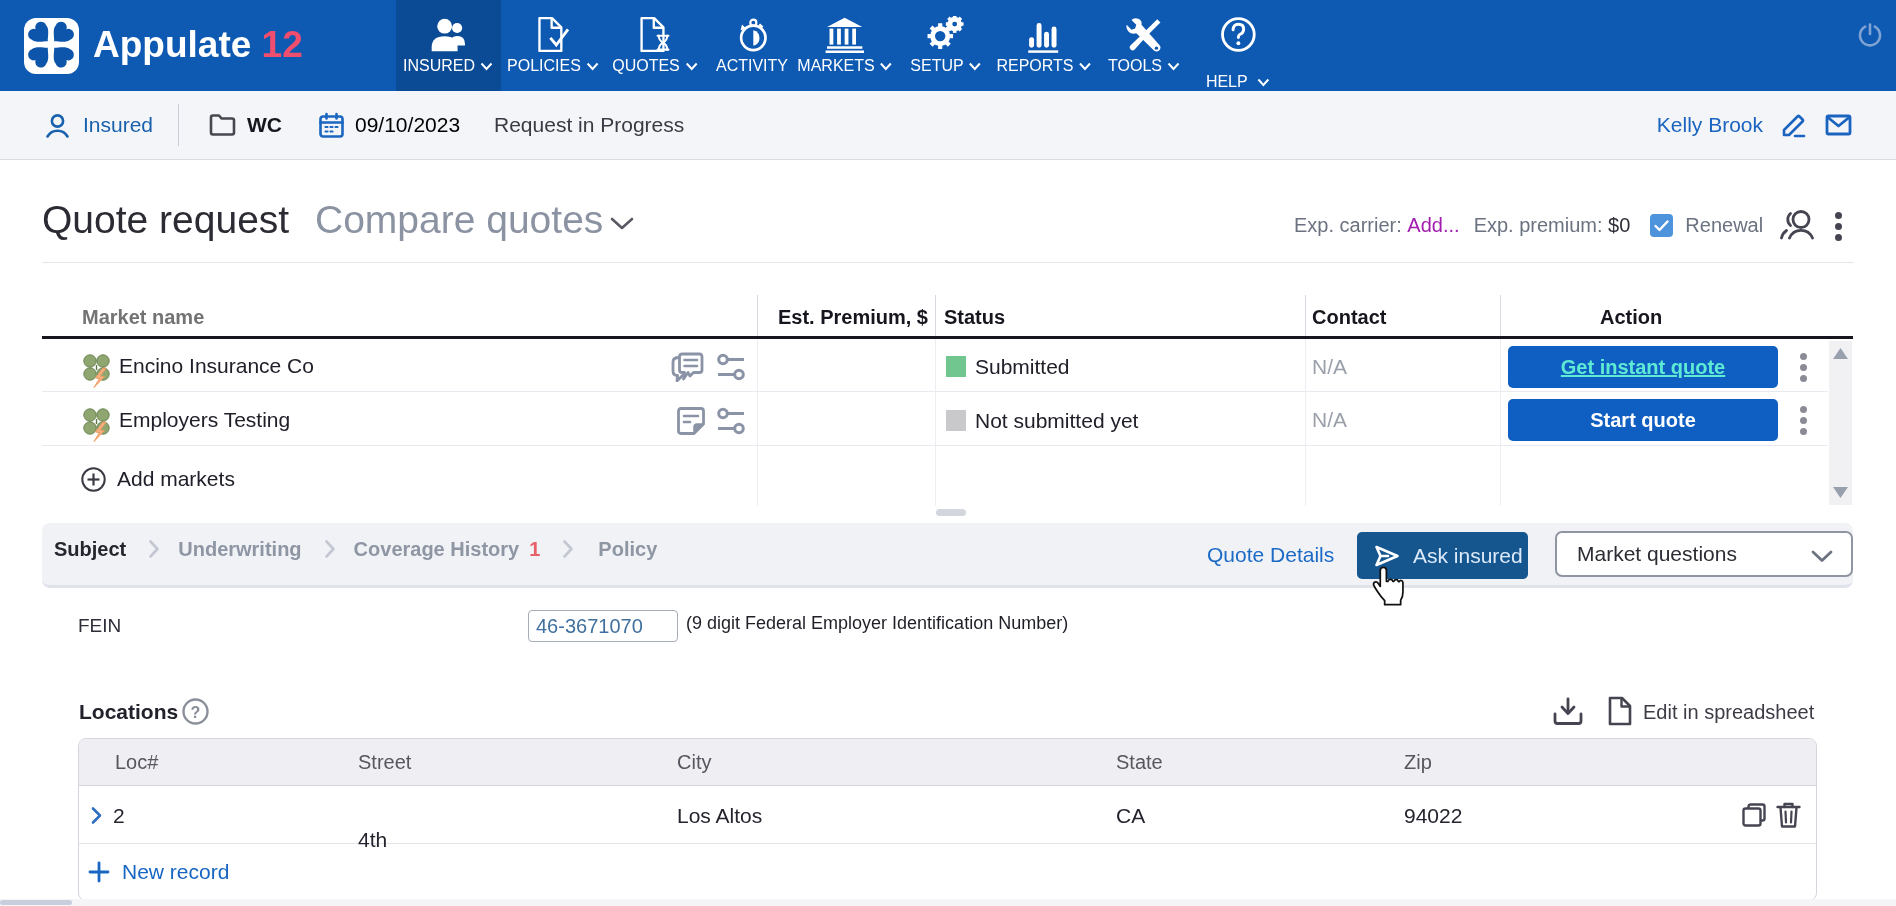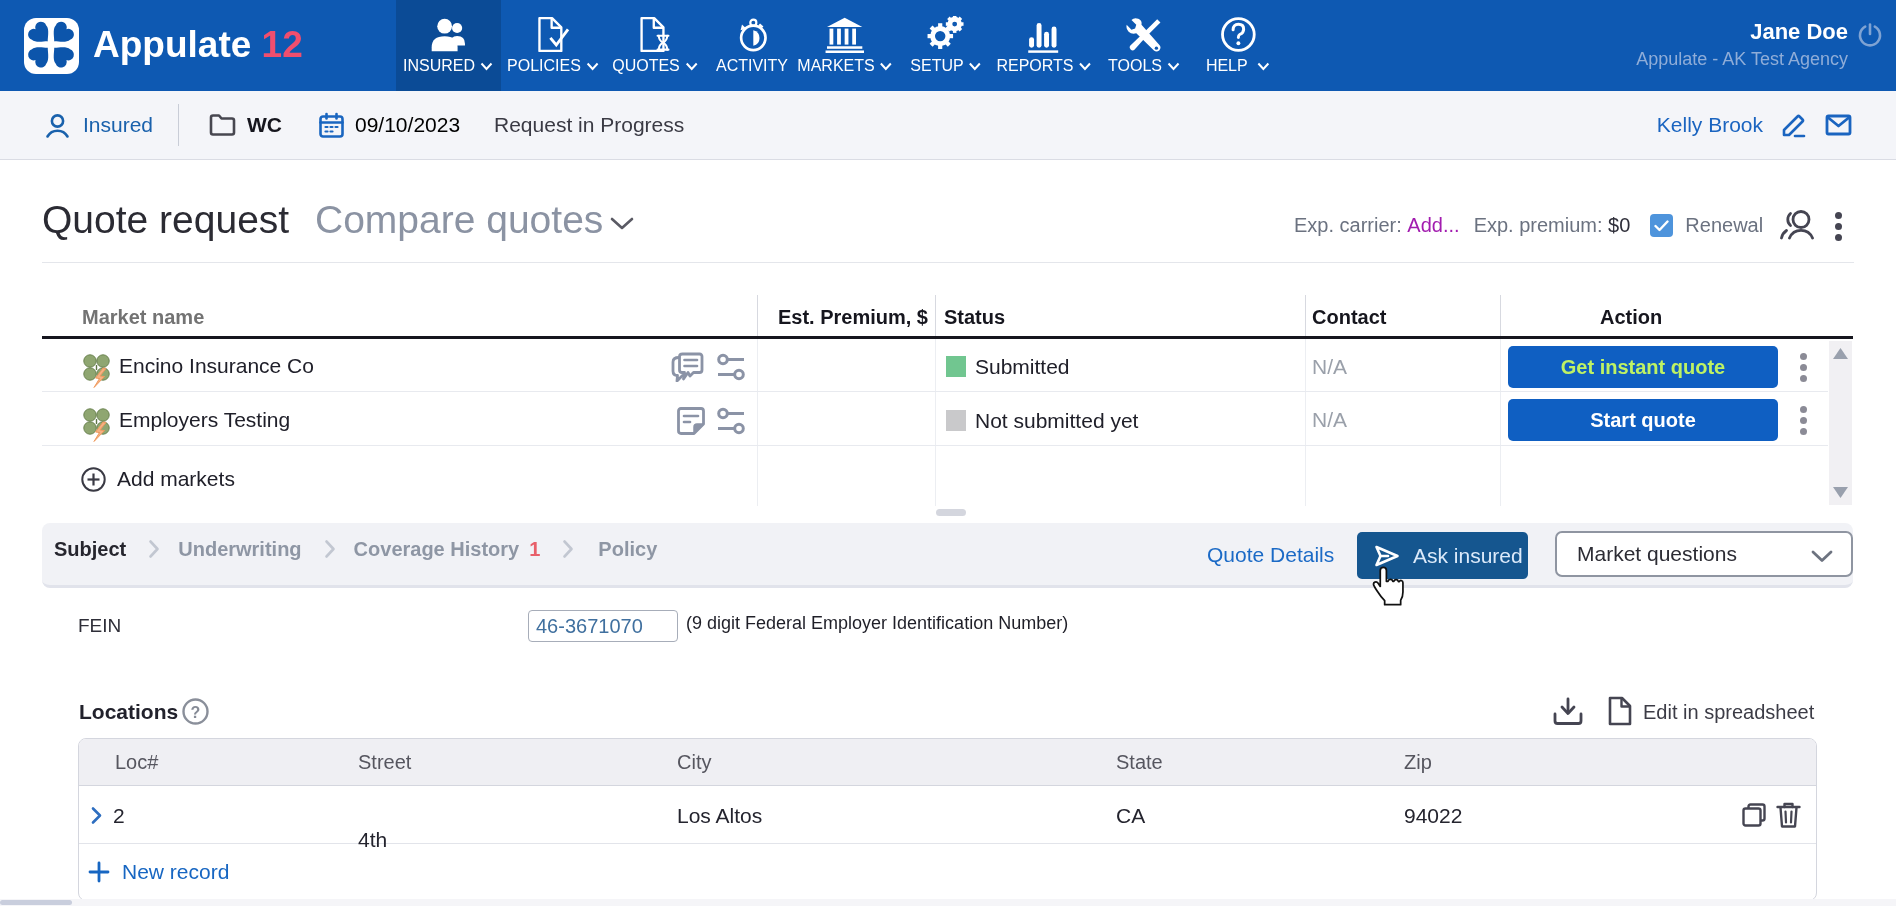--- a/index.html
+++ b/index.html
@@ -170,37 +170,33 @@
       <path d="M17.5 11 Q18.5 5.5 13.5 3.5 Q8.5 1.5 5 5 L11 11 L9.5 15.5 L5 17 L-1 11 Q-2 16 1.5 19.5 Q5 23 11 21.5 L33 43 Q36 45.5 39.5 43 Q42.5 39.5 40 36.5 L17.5 11 Z" transform="translate(3 0)"></path>
       <circle cx="39" cy="40" r="2.1" fill="#0e59b2"></circle>
       <path d="M40 4 L44 8 L26.5 25.5 L22.5 21.5 Z"></path>
       <path d="M21 23 L25 27 L12 41.5 Q9.5 44 7 41.5 Q4.5 39 7 36.5 Z"></path>
     </svg>
       </div>
     <div class="lb">TOOLS<svg width="13" height="9" viewBox="0 0 13 9" fill="none" stroke="#fff" stroke-width="2">
           <path d="M1.5 1.5 L6.5 7 L11.5 1.5"></path>
         </svg></div>
   </div>
-  <div class="navitem" style="left:1238px;">
+  <div class="navitem" style="left:1238px;justify-content:space-between;">
     <div class="ic">
         <svg width="42" height="42" viewBox="0 0 42 42" fill="none" stroke="#fff">
       <circle cx="21" cy="21" r="18" stroke-width="3.2"></circle>
       <path d="M15 15.5 Q15 9.5 21 9.5 Q27 9.5 27 15 Q27 19 22.5 21 Q21 21.8 21 24.5" stroke-width="3.4" stroke-linecap="round" fill="none"></path>
       <circle cx="21" cy="31" r="2.2" fill="#fff" stroke="none"></circle>
     </svg>
       </div>
     <div class="lb">HELP&nbsp;<svg width="13" height="9" viewBox="0 0 13 9" fill="none" stroke="#fff" stroke-width="2">
           <path d="M1.5 1.5 L6.5 7 L11.5 1.5"></path>
         </svg></div>
   </div>
 
-  <div class="abs" style="right:48px;top:19px;text-align:right;">
-    <div style="font-size:22px;font-weight:bold;color:#fff;">Jane Doe</div>
-    <div style="font-size:18px;color:#8fadd8;margin-top:4px;">Appulate - AK Test Agency</div>
-  </div>
   <div class="abs" style="right:13px;top:22px;">
     <svg width="26" height="26" viewBox="0 0 26 26" fill="none" stroke="#7fa3d3" stroke-width="2.6" stroke-linecap="round">
       <path d="M8.2 4.6 A10 10 0 1 0 17.8 4.6"></path>
       <line x1="13" y1="2.5" x2="13" y2="12"></line>
     </svg>
   </div>
 </div>
 
 <div class="abs" style="left:0;top:91px;width:1896px;height:69px;background:#f4f5f9;border-bottom:1px solid #dadce4;">
   <div class="abs cv" style="left:44px;top:0;height:68px;">
@@ -324,21 +320,21 @@
   <circle cx="7" cy="7.5" r="4.3"></circle>
     <line x1="12" y1="7.5" x2="28" y2="7.5"></line>
   <circle cx="23" cy="22.5" r="4.3"></circle>
     <line x1="2" y1="22.5" x2="18" y2="22.5"></line>
 </svg>
 
 <div class="abs" style="left:946px;top:356px;width:20px;height:21px;background:#71c690;"></div>
 <div class="abs" style="left:975px;top:355px;font-size:21px;color:#20202a;">Submitted</div>
 <div class="abs" style="left:1312px;top:355px;font-size:21px;color:#9aa0aa;">N/A</div>
 <div class="abs cv" style="left:1508px;top:346px;width:270px;height:42px;background:#0f5fc2;border-radius:5px;justify-content:center;">
-  <span style="font-size:20px;font-weight:bold;color:#bef264;">Get instant quote</span>
+  <span style="font-size:20px;font-weight:bold;color:#5eead4;text-decoration:underline;">Get instant quote</span>
 </div>
 <div class="abs" style="left:1800px;top:353px;">
   <div style="width:7px;height:7px;border-radius:50%;background:#8b8b96;"></div>
   <div style="width:7px;height:7px;border-radius:50%;background:#8b8b96;margin-top:4px;"></div>
   <div style="width:7px;height:7px;border-radius:50%;background:#8b8b96;margin-top:4px;"></div>
 </div>
 
 <svg class="abs" style="left:82px;top:408px;" width="32" height="34" viewBox="0 0 32 34">
   <g fill="#8fa671" stroke="#6c8452" stroke-width="1">
     <circle cx="8" cy="7" r="6.2"></circle>

